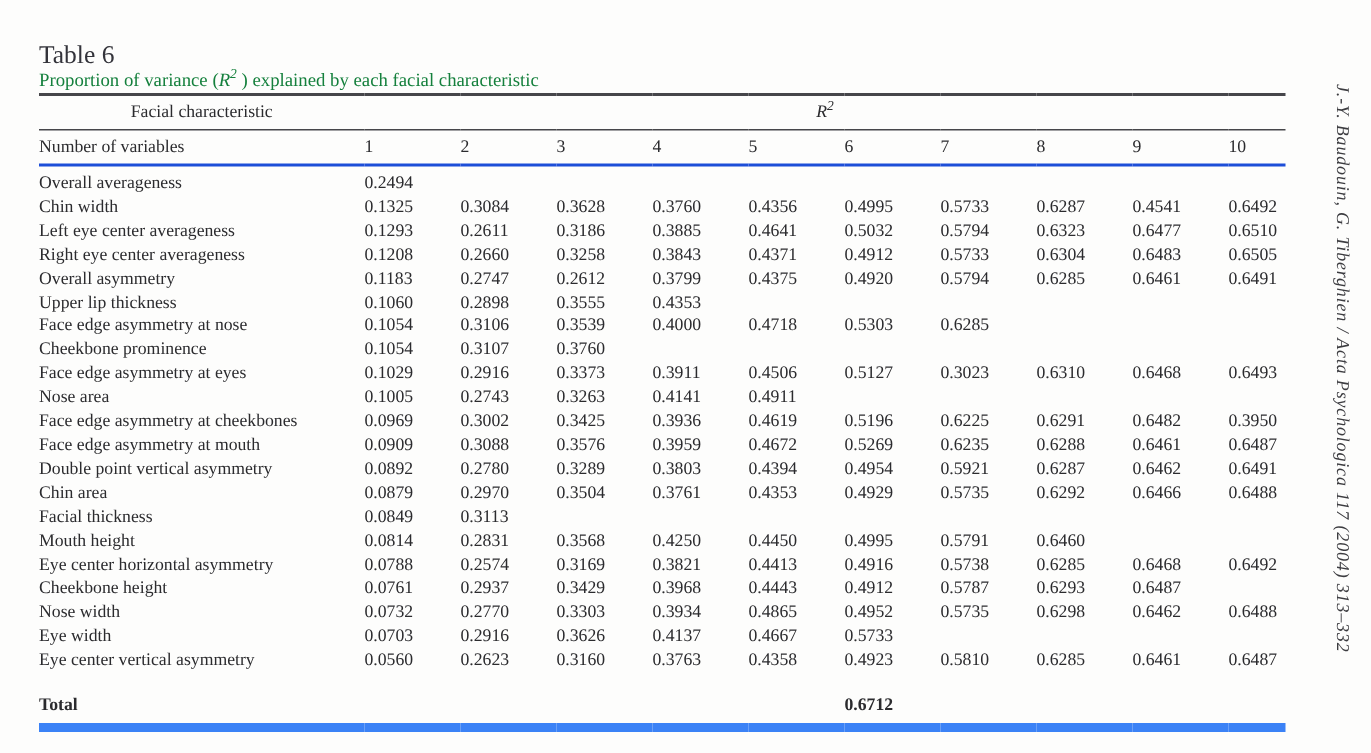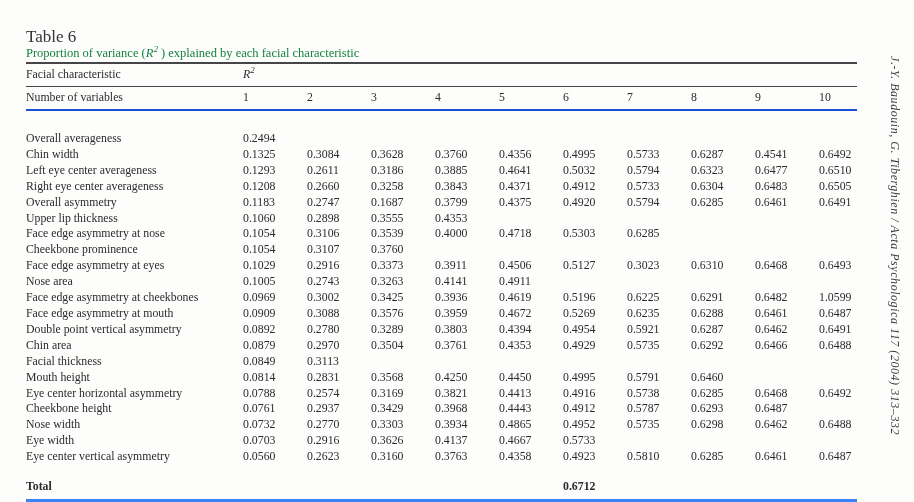--- a/index.html
+++ b/index.html
@@ -32,26 +32,26 @@
     border-top: 2px solid #46464a;
   }
   table.datatable td {
     padding: 0; margin: 0;
     font-size: 11.8px; line-height: 15.9px;
     color: #2b2b2e;
     white-space: nowrap; overflow: hidden;
     vertical-align: middle;
     text-align: left;
   }
-  tr.hdr1 td { height: 22px; }
+  tr.hdr1 td { height: 22px; text-align: center; }
   tr.hdr1 { border-bottom: 1px solid #46464a; }
   tr.hdr2 td { height: 22px; }
   tr.hdr2 { border-bottom: 2px solid #1d4ed8; }
   tbody tr td { height: 15.9px; }
-  tbody tr:first-child td { padding-top: 20px; }
+  tbody tr:first-child td { padding-top: 3px; }
   tr.spacer td { height: 12px; }
   tr.total-row td { height: 20px; vertical-align: top; padding-top: 2px; }
   tr.total-row { border-bottom: 6px solid #3b82f6; font-weight: bold; }
   .side-citation {
     position: absolute;
     left: 901px; top: 56px;
     transform: rotate(90deg);
     transform-origin: 0 0;
     font-style: italic;
     font-size: 12px; line-height: 13px;
@@ -146,21 +146,21 @@
             <td>0.4912</td>
             <td>0.5733</td>
             <td>0.6304</td>
             <td>0.6483</td>
             <td>0.6505</td>
           </tr>
           <tr>
             <td>Overall asymmetry</td>
             <td>0.1183</td>
             <td>0.2747</td>
-            <td>0.1687</td>
+            <td>0.2612</td>
             <td>0.3799</td>
             <td>0.4375</td>
             <td>0.4920</td>
             <td>0.5794</td>
             <td>0.6285</td>
             <td>0.6461</td>
             <td>0.6491</td>
           </tr>
           <tr>
             <td>Upper lip thickness</td>
@@ -231,21 +231,21 @@
             <td>Face edge asymmetry at cheekbones</td>
             <td>0.0969</td>
             <td>0.3002</td>
             <td>0.3425</td>
             <td>0.3936</td>
             <td>0.4619</td>
             <td>0.5196</td>
             <td>0.6225</td>
             <td>0.6291</td>
             <td>0.6482</td>
-            <td>1.0599</td>
+            <td>0.3950</td>
           </tr>
           <tr>
             <td>Face edge asymmetry at mouth</td>
             <td>0.0909</td>
             <td>0.3088</td>
             <td>0.3576</td>
             <td>0.3959</td>
             <td>0.4672</td>
             <td>0.5269</td>
             <td>0.6235</td>

